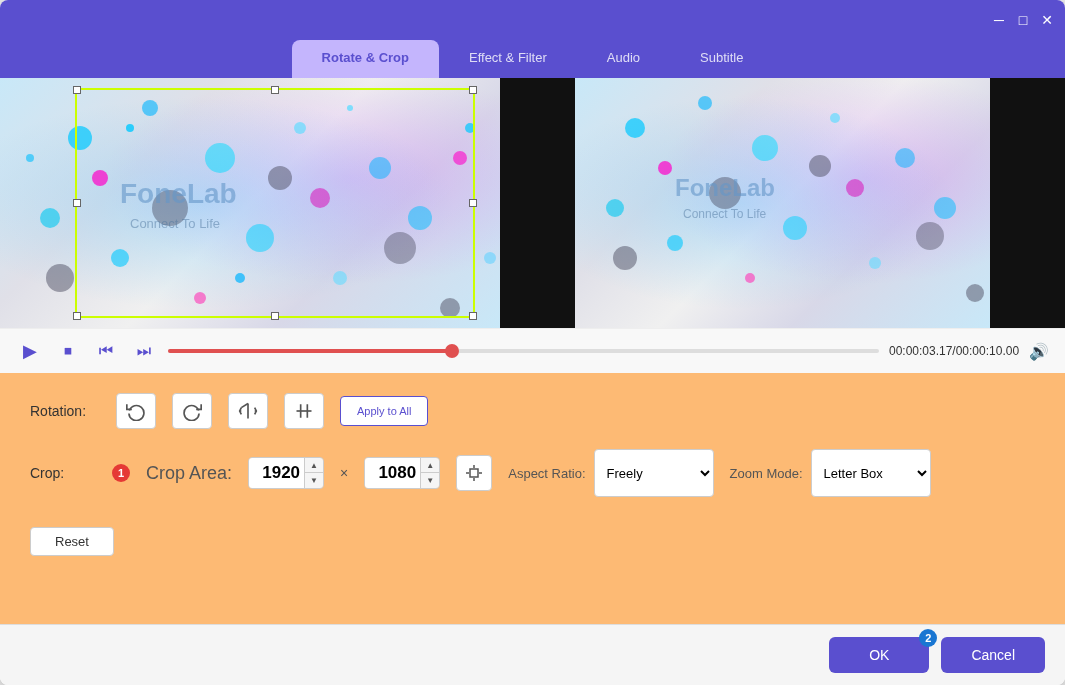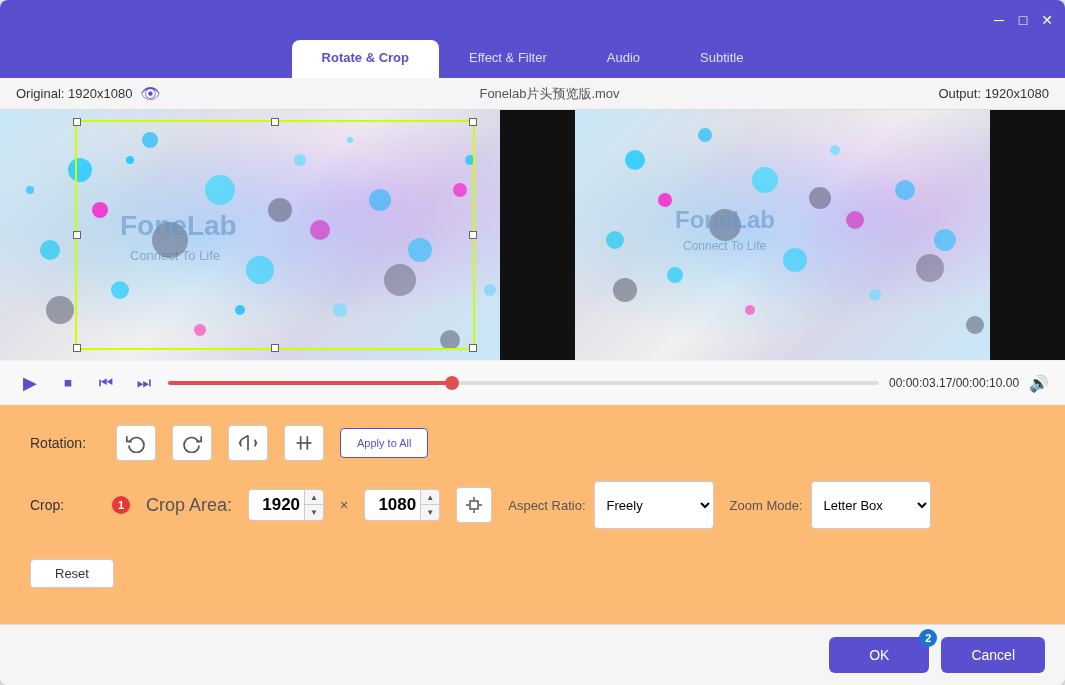--- a/index.html
+++ b/index.html
@@ -61,21 +61,21 @@
     }
     .tab {
       padding: 10px 30px;
       cursor: pointer;
       color: rgba(255,255,255,0.8);
       font-size: 13px;
       border-bottom: 3px solid transparent;
       transition: all 0.2s;
     }
     .tab.active {
-      background: #ffffff;
+      background: #c4b5fd;
       color: #5a4fcf;
       border-radius: 8px 8px 0 0;
       font-weight: 600;
       border-bottom: none;
     }
     .video-info-bar {
       background: #f5f5f5;
       display: flex;
       align-items: center;
       justify-content: space-between;
@@ -455,28 +455,20 @@
     </div>
   </div>
 
   <div class="tab-bar">
     <div class="tab active">Rotate &amp; Crop</div>
     <div class="tab">Effect &amp; Filter</div>
     <div class="tab">Audio</div>
     <div class="tab">Subtitle</div>
   </div>
 
-  <div class="video-info-bar">
-    <div class="video-info-left">
-      <span>Original: 1920x1080</span>
-      <span class="eye-icon">👁</span>
-    </div>
-    <div class="video-filename">Fonelab片头预览版.mov</div>
-    <div class="video-info-right">Output: 1920x1080</div>
-  </div>
 
   <div class="video-canvas">
 
     <div class="video-left">
       <div class="particle-bg">
 
         <svg width="100%" height="100%" style="position:absolute;inset:0">
 
           <circle cx="80" cy="60" r="12" fill="rgba(0,200,255,0.7)"></circle>
           <circle cx="150" cy="30" r="8" fill="rgba(0,180,255,0.6)"></circle>

